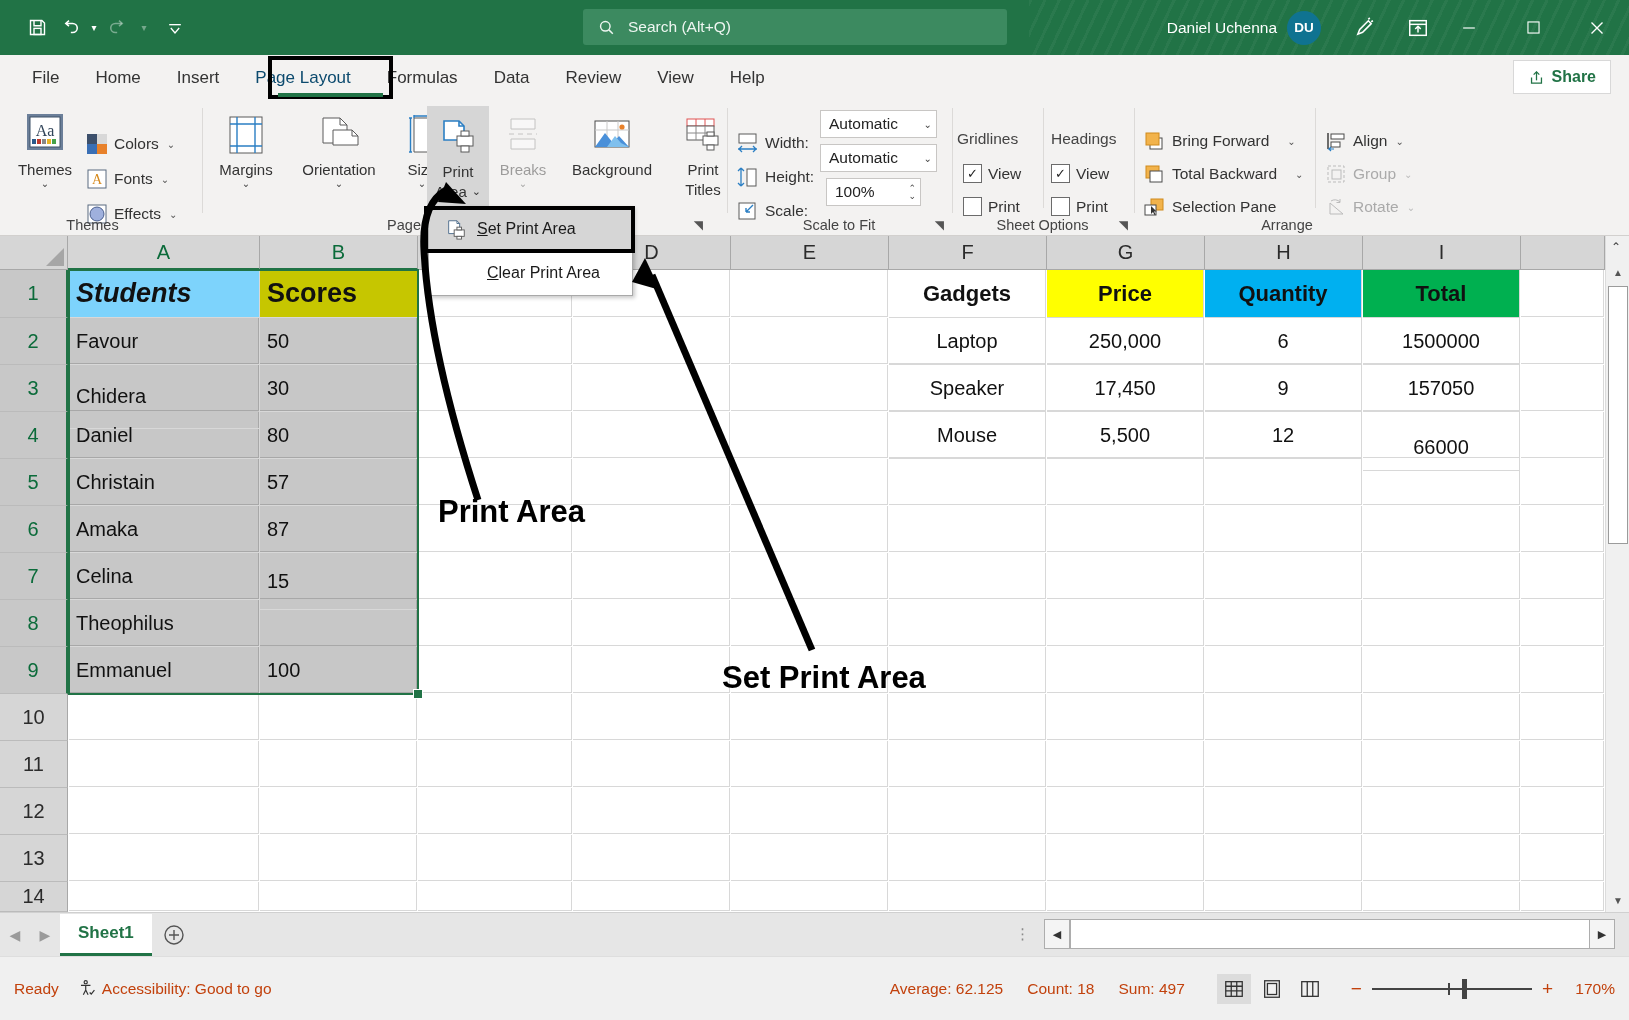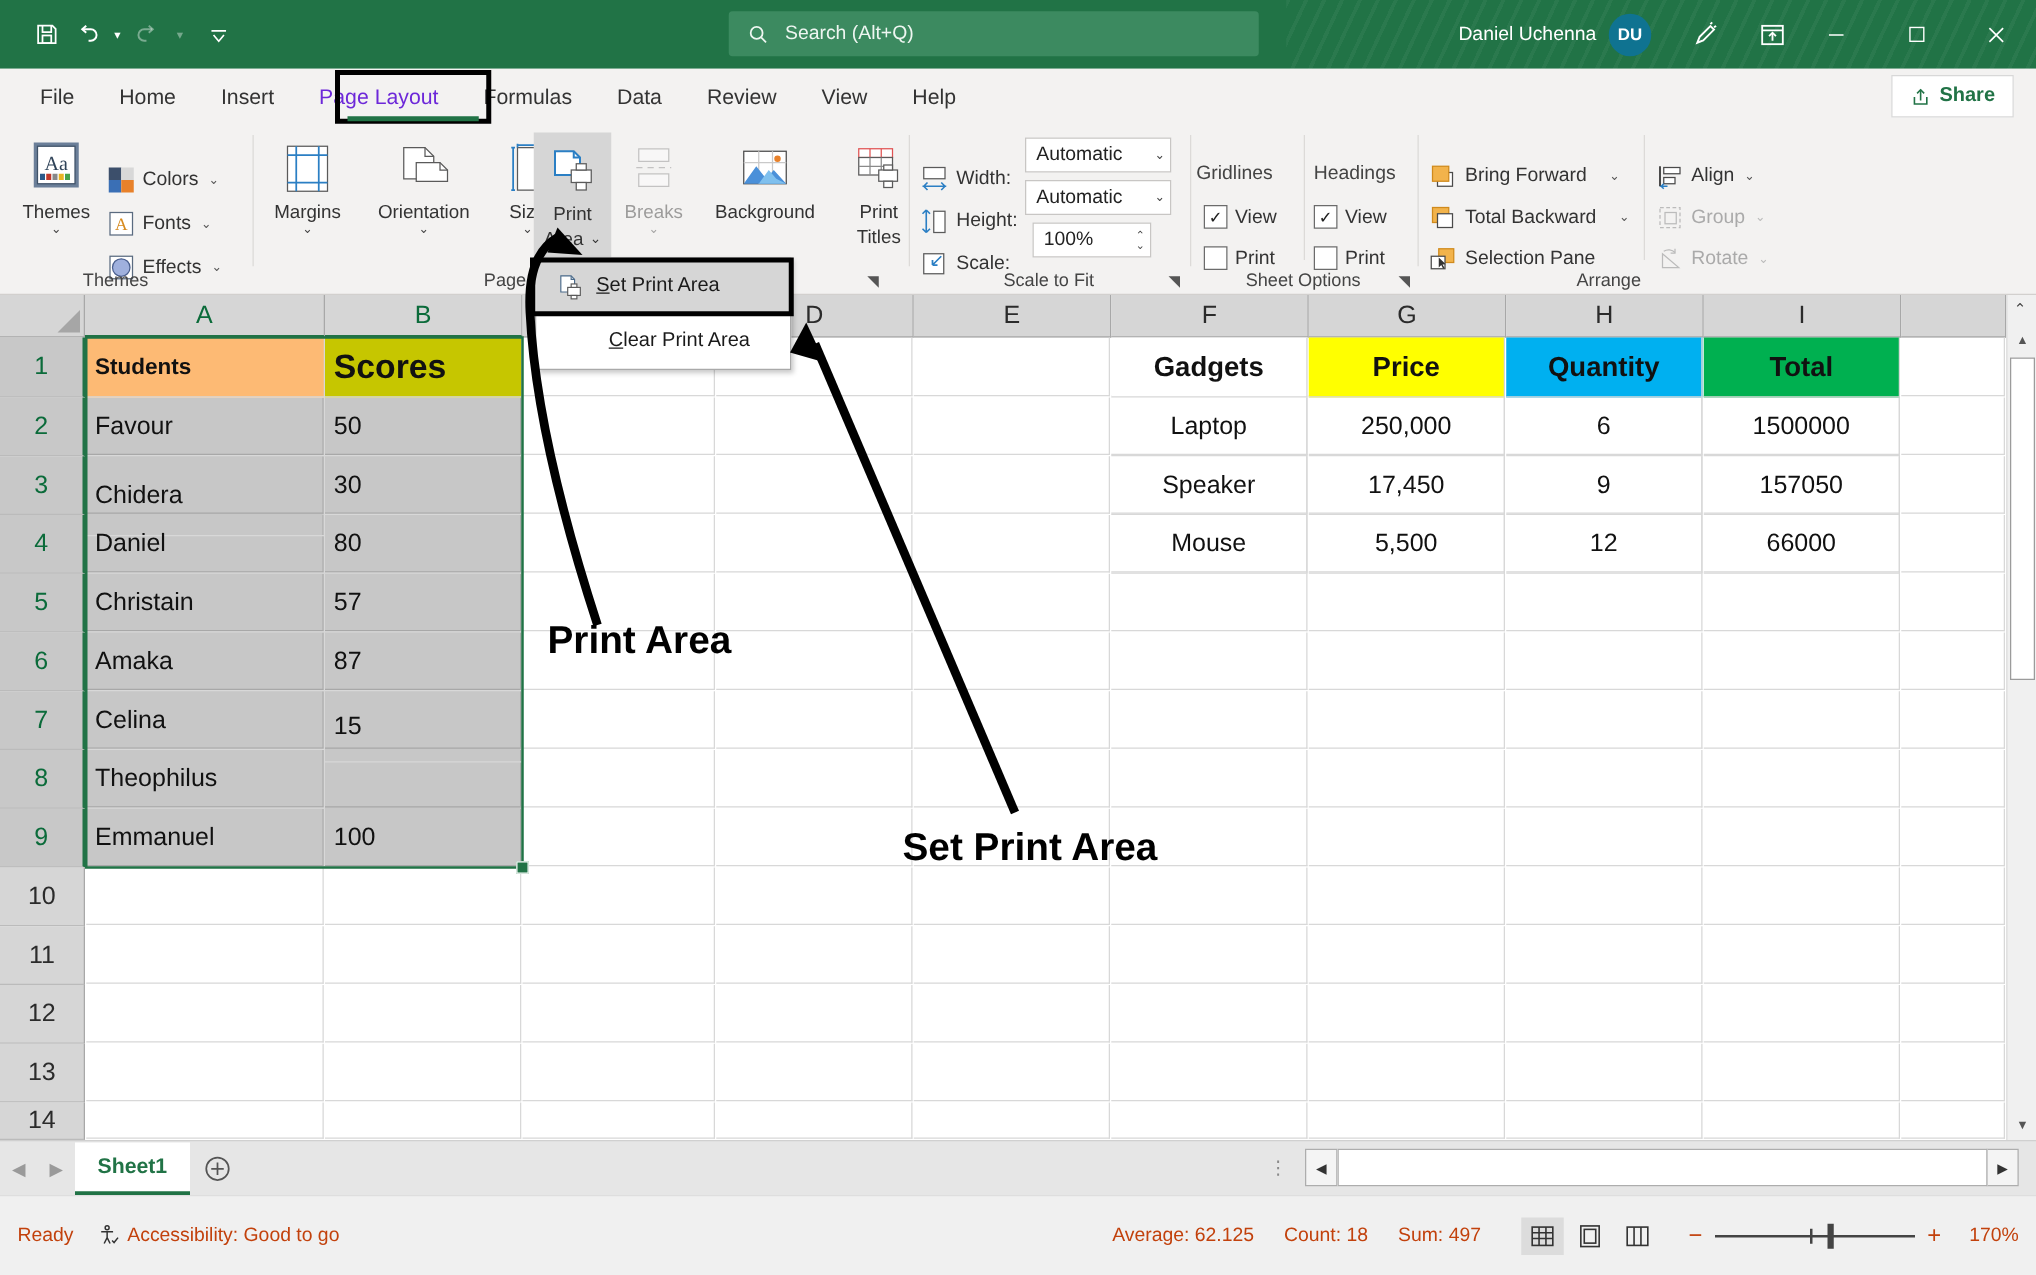--- a/index.html
+++ b/index.html
@@ -60,21 +60,21 @@
   
   .tabstrip {
     position: absolute; top: 55px; left: 0; width: 1629px; height: 45px;
     background: #f3f2f1; display: flex; align-items: center; padding-left: 14px;
   }
   .rtab {
     height: 45px; padding: 0 18px; display: flex; align-items: center;
     font-size: 17px; color: #333; white-space: nowrap;
   }
   .rtab.active {
-    position: relative; font-weight: normal; color: #6d28d9;
+    position: relative; font-weight: normal; color: #0c4a6e;
   }
   .tab-highlight {
     position: absolute; left: 268px; top: 56px; width: 125px; height: 43px;
     border: 4px solid #000; background: transparent; pointer-events: none; z-index: 6;
   }
   .tab-underline {
     position:absolute; left: 278px; top: 93px; width: 105px; height: 4px;
     background:#217346; z-index:7;
   }
   .share-btn {
@@ -779,21 +779,21 @@
         <div class="cell" style="left:731px;top:646px;width:157px;height:29px;z-index:1;"></div>
         <div class="cell" style="left:889px;top:646px;width:157px;height:29px;z-index:1;"></div>
         <div class="cell" style="left:1047px;top:646px;width:157px;height:29px;z-index:1;"></div>
         <div class="cell" style="left:1205px;top:646px;width:157px;height:29px;z-index:1;"></div>
         <div class="cell" style="left:1363px;top:646px;width:157px;height:29px;z-index:1;"></div>
         <div class="cell" style="left:1521px;top:646px;width:83px;height:29px;z-index:1;"></div>
       </div>
 
     <div style="position:absolute; left:69px; top:82px; width:349px; height:376px; background:rgba(0,0,0,.22); z-index:3;"></div>
 
-    <div class="cell b" style="left:69px; top:34px; width:191px; height:48px; background:#fdba74; font-size:18px; z-index:6;">Students</div>
+    <div class="cell b" style="left:69px; top:34px; width:191px; height:48px; background:#7dd3fc; font-size:27px; z-index:6;font-style:italic;">Students</div>
     <div class="cell b" style="left:260px; top:34px; width:158px; height:48px; background:#C6C600; font-size:27px; z-index:6;">Scores</div>
 
     <div class="cell" style="left:69px; top:82px; width:191px; height:47px; z-index:6;">Favour</div>
     <div class="cell" style="left:260px; top:82px; width:158px; height:47px; z-index:6;">50</div>
     <div class="cell" style="left:69px; top:129px; width:191px; height:64px; z-index:6;">Chidera</div>
     <div class="cell" style="left:260px; top:129px; width:158px; height:47px; z-index:6;">30</div>
     <div class="cell" style="left:69px; top:176px; width:191px; height:47px; z-index:6;">Daniel</div>
     <div class="cell" style="left:260px; top:176px; width:158px; height:47px; z-index:6;">80</div>
     <div class="cell" style="left:69px; top:223px; width:191px; height:47px; z-index:6;">Christain</div>
     <div class="cell" style="left:260px; top:223px; width:158px; height:47px; z-index:6;">57</div>
@@ -819,21 +819,21 @@
     <div class="cell c" style="left:1363px; top:82px; width:157px; height:47px; z-index:6;">1500000</div>
 
     <div class="cell c" style="left:889px; top:129px; width:157px; height:47px; z-index:6;">Speaker</div>
     <div class="cell c" style="left:1047px; top:129px; width:157px; height:47px; z-index:6;">17,450</div>
     <div class="cell c" style="left:1205px; top:129px; width:157px; height:47px; z-index:6;">9</div>
     <div class="cell c" style="left:1363px; top:129px; width:157px; height:47px; z-index:6;">157050</div>
 
     <div class="cell c" style="left:889px; top:176px; width:157px; height:47px; z-index:6;">Mouse</div>
     <div class="cell c" style="left:1047px; top:176px; width:157px; height:47px; z-index:6;">5,500</div>
     <div class="cell c" style="left:1205px; top:176px; width:157px; height:47px; z-index:6;">12</div>
-    <div class="cell c" style="left:1363px; top:176px; width:157px; height:47px; z-index:6;">66000</div>
+    <div class="cell c" style="left:1363px; top:188px; width:157px; height:47px; z-index:6;">66000</div>
   </div>
 
   <div class="vsb">
     <div class="collapse-rib">⌃</div>
     <div class="vsb-up">▲</div>
     <div class="vsb-thumb"></div>
     <div class="vsb-dn">▼</div>
   </div>
 
   <div class="pa-menu">

